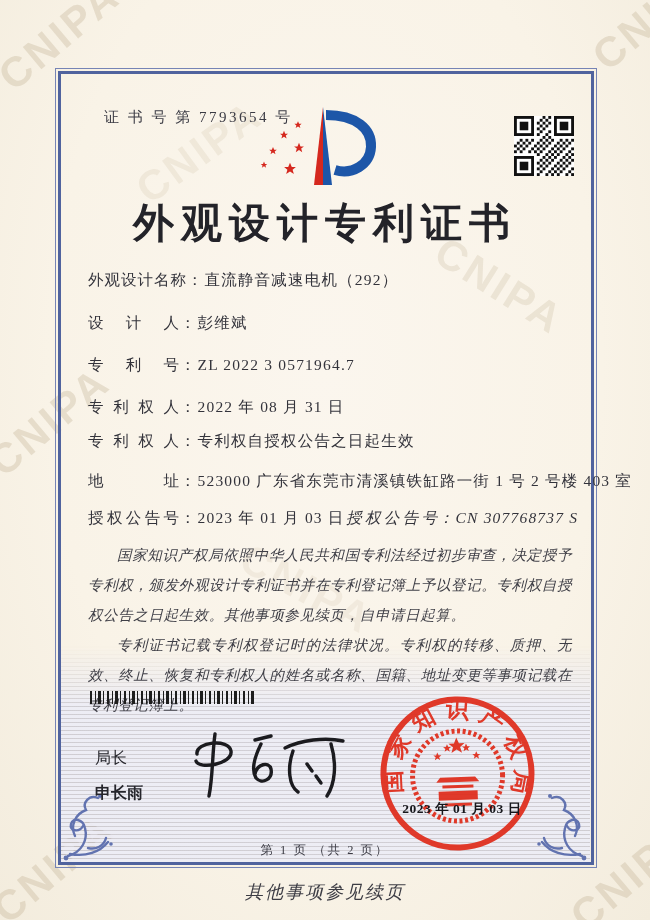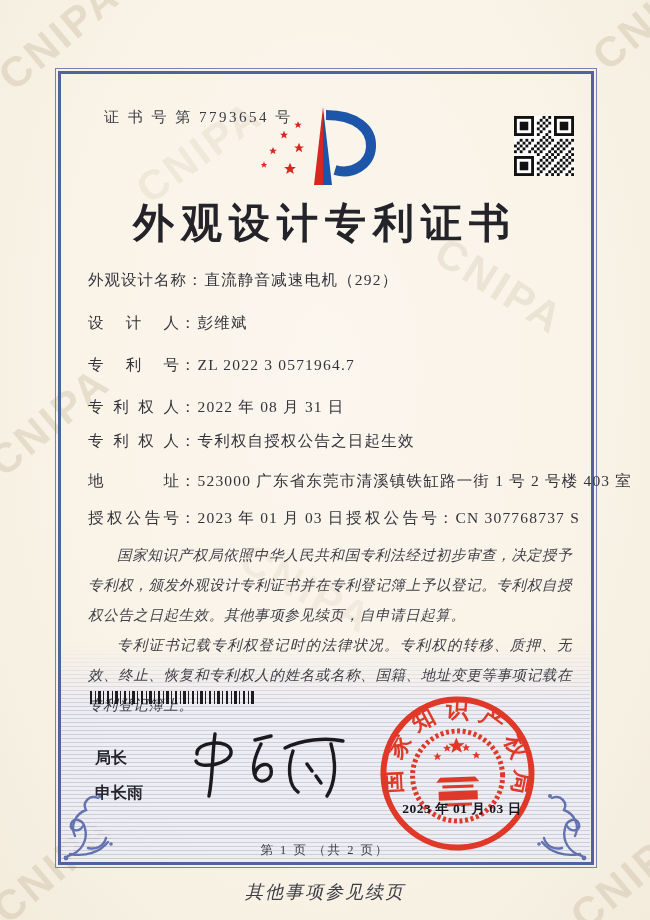--- a/index.html
+++ b/index.html
@@ -29,21 +29,21 @@
           letter-spacing:1px;vertical-align:top;}
   .fcolon{display:inline-block;margin:0 2px 0 0;}
   .fval{letter-spacing:1.2px;}
   .paras{left:88px;top:540px;width:484px;font-size:14.5px;line-height:30px;
          color:#3e3e46;font-style:italic;letter-spacing:0.6px;text-align:justify;}
   .paras p{margin:0;text-indent:2em;}
   .barcode{left:90px;top:691px;width:165px;height:13px;z-index:3;
     background:repeating-linear-gradient(90deg,#1d1d1d 0 2px,transparent 2px 5px,#1d1d1d 5px 6px,
        transparent 6px 8px,#1d1d1d 8px 11px,transparent 11px 13px,#1d1d1d 13px 14px,transparent 14px 17px);}
   .sig-title{left:95px;top:748px;font-family:"Liberation Sans",sans-serif;font-size:16px;
-             font-weight:700;color:#25252b;z-index:3;}
+             font-weight:400;color:#25252b;z-index:3;}
   .sig-name{left:95px;top:783px;font-family:"Liberation Sans",sans-serif;font-size:16px;
             font-weight:700;color:#25252b;z-index:3;text-align:center;}
   .signature-svg{left:185px;top:724px;z-index:3;}
   .seal{left:372px;top:688px;z-index:4;transform:rotate(-2deg);}
   .seal-date{left:392px;top:800px;width:140px;text-align:center;font-size:13.5px;font-weight:700;
              color:#17171c;letter-spacing:0.5px;z-index:5;}
   .footer-page{left:0;right:0;top:842px;text-align:center;font-size:12.5px;color:#3b3b44;
                letter-spacing:2px;z-index:3;}
   .footer-note{left:0;right:0;top:880px;text-align:center;font-size:18px;color:#3c3c44;
                font-style:italic;letter-spacing:2px;z-index:3;}
@@ -256,21 +256,21 @@
   <div class="abs frow" style="top:431px;">
     <span class="flabel">专利权人</span><span class="fcolon">：</span><span class="fval">专利权自授权公告之日起生效</span>
   </div>
   <div class="abs frow" style="top:471px;">
     <span class="flabel">地址</span><span class="fcolon">：</span><span class="fval">523000 广东省东莞市清溪镇铁缸路一街 1 号 2 号楼 403 室</span>
   </div>
   <div class="abs frow" style="top:508px;">
     <span>
       <span class="flabel">授权公告号</span><span class="fcolon">：</span><span class="fval">2023 年 01 月 03 日</span>
     </span>
-    <span style="position:absolute;left:258px;top:0;">
+    <span style="position:absolute;left:258px;top:0;font-style:italic;">
       <span class="flabel">授权公告号</span><span class="fcolon">：</span><span class="fval">CN 307768737 S</span>
     </span>
   </div>
 
   <div class="abs paras">
     <p>国家知识产权局依照中华人民共和国专利法经过初步审查，决定授予专利权，颁发外观设计专利证书并在专利登记簿上予以登记。专利权自授权公告之日起生效。其他事项参见续页，自申请日起算。</p>
     <p>专利证书记载专利权登记时的法律状况。专利权的转移、质押、无效、终止、恢复和专利权人的姓名或名称、国籍、地址变更等事项记载在专利登记簿上。</p>
   </div>
 
   <div class="abs barcode"></div>

